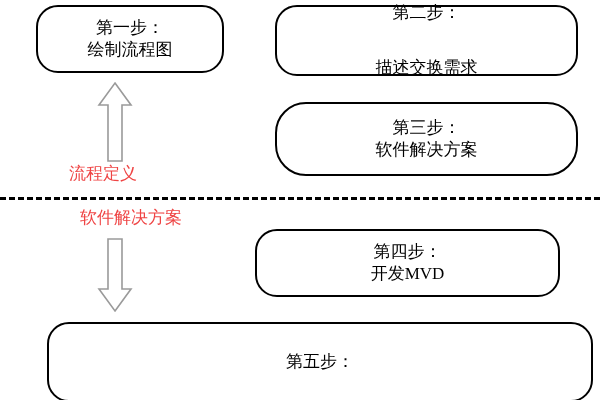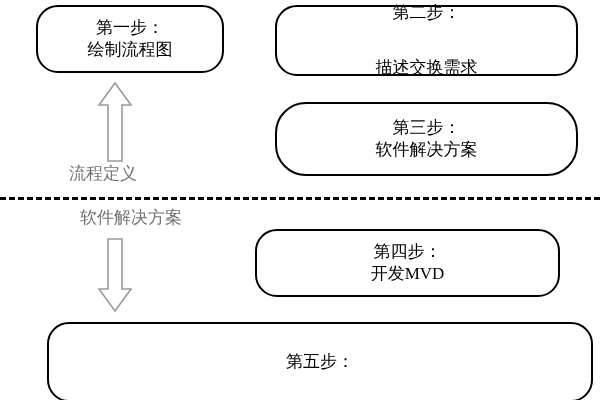--- a/index.html
+++ b/index.html
@@ -57,21 +57,21 @@
   
   .arrow {
     position: absolute;
   }
   #arrow-up    { left: 97px; top: 81px;  width: 36px; height: 82px; }
   #arrow-down  { left: 97px; top: 237px; width: 36px; height: 76px; }
 
   
   .side-label {
     position: absolute;
-    color: #737373;
+    color: #ef4444;
     font-size: 17px;
     white-space: nowrap;
   }
   #label-process-definition { left: 69px; top: 162px; }
   #label-software-solution  { left: 44px; top: 206px; margin-left: 36px; }
 </style>
 </head>
 <body>
 
 <div id="canvas">

